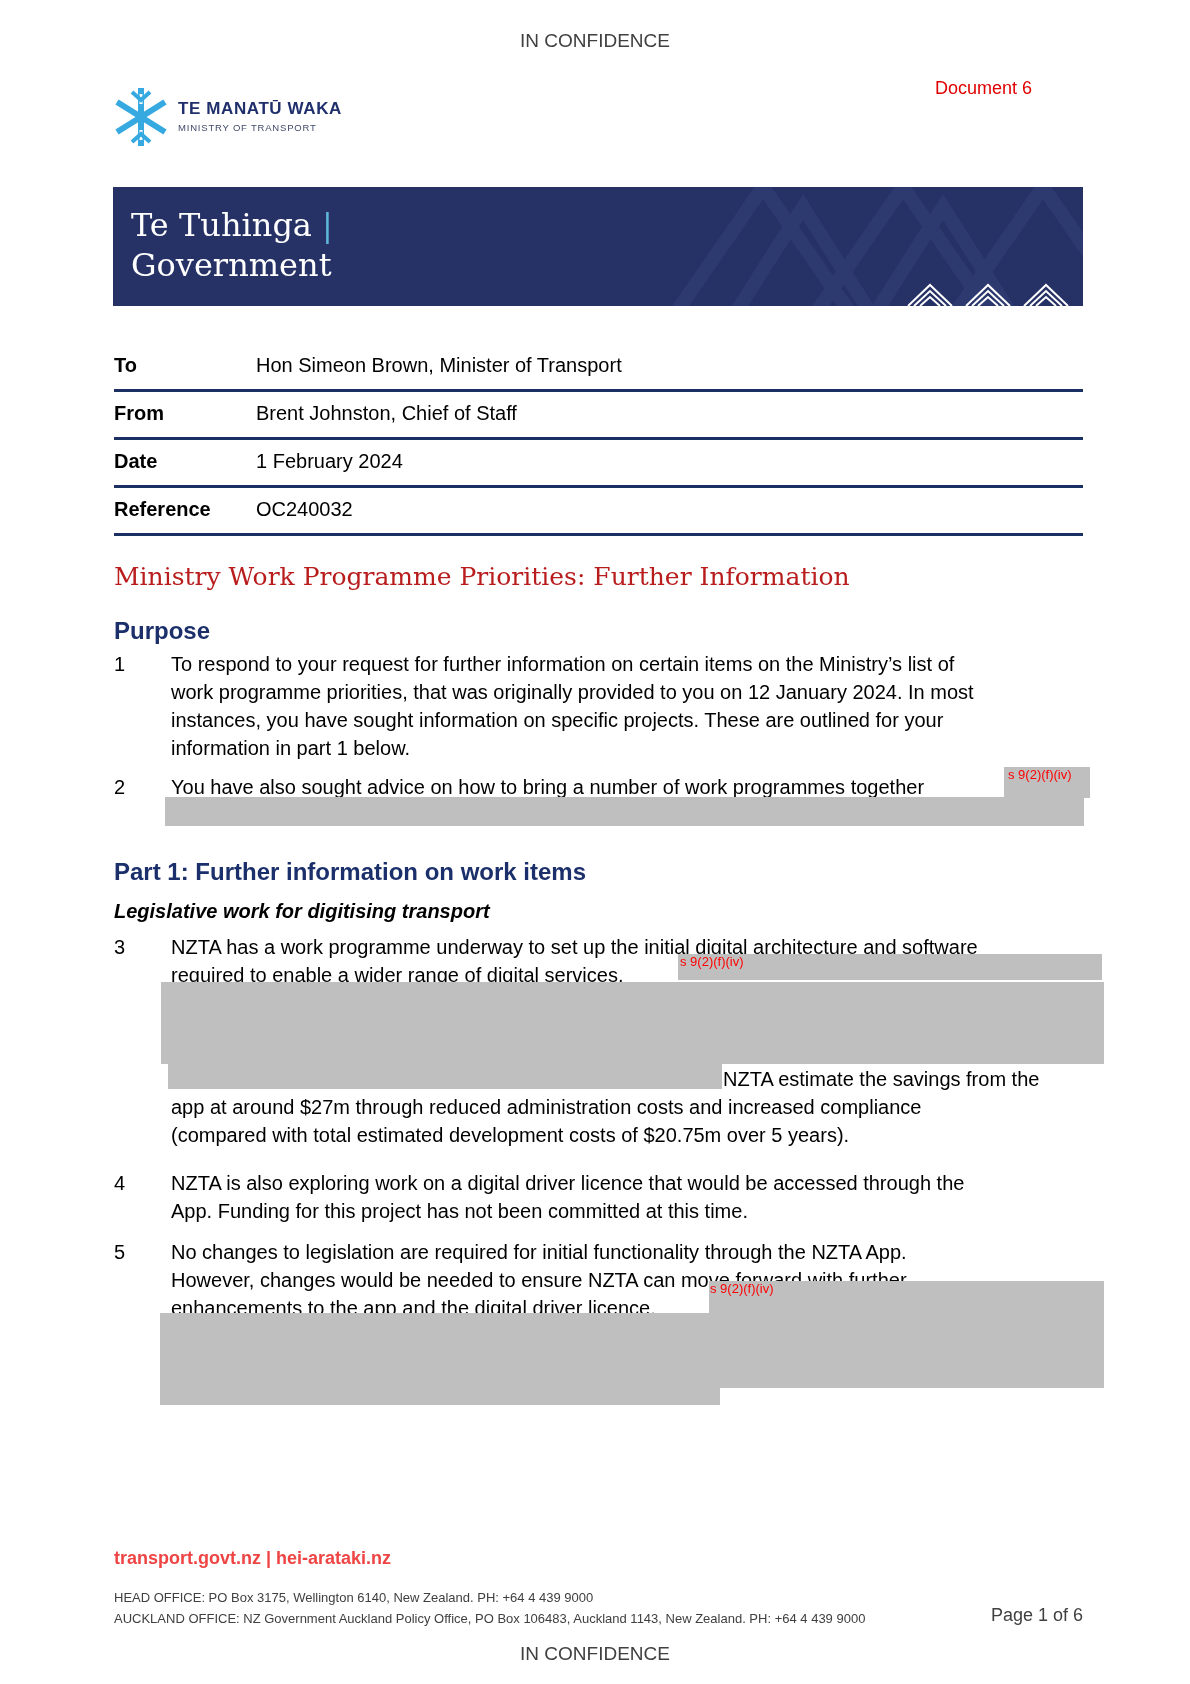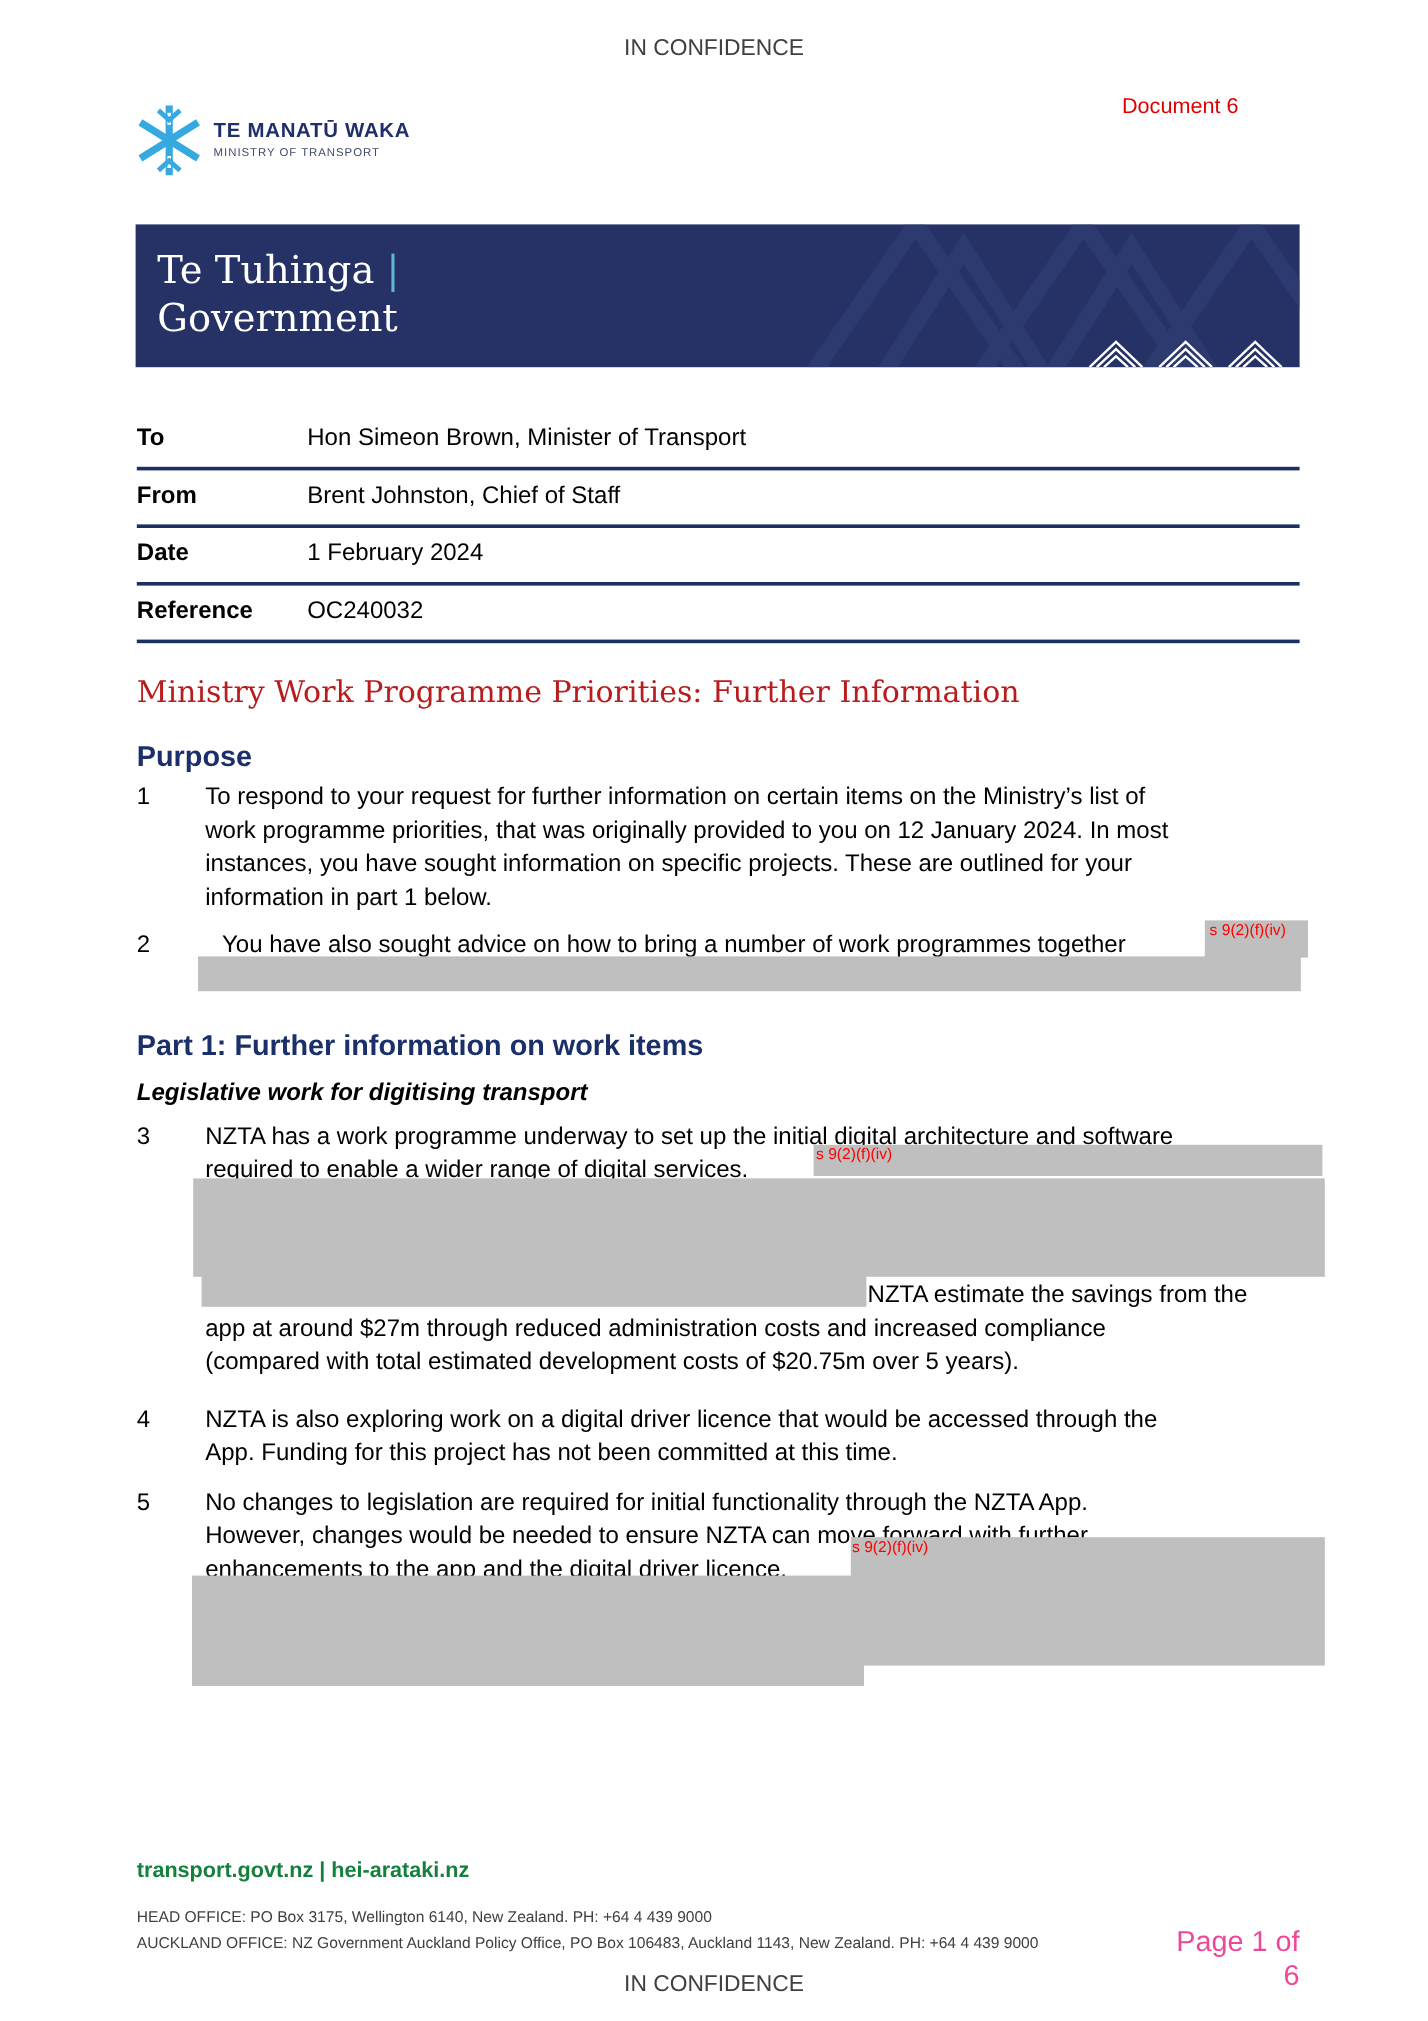--- a/index.html
+++ b/index.html
@@ -32,23 +32,23 @@
   .h-blue { font-size: 24px; font-weight: bold; color: #1b2f6b; }
   .h-ital { font-size: 20px; font-weight: bold; font-style: italic; color: #000; }
 
   .para { left: 114px; width: 975px; font-size: 20px; line-height: 28px; }
   .para .num { position: absolute; left: 0; top: 0; }
   .para .txt { position: absolute; left: 57px; width: 918px; }
 
   .redact { position: absolute; background: #bfbfbf; }
   .redact-code { position: absolute; font-size: 13px; color: #ff0000; white-space: nowrap; line-height: 14px; }
 
-  .foot-link { left: 114px; top: 1548px; font-size: 18px; font-weight: bold; color: #15803d; }
+  .foot-link { left: 114px; top: 1548px; font-size: 18px; font-weight: bold; color: #ef4444; }
   .foot-addr { left: 114px; font-size: 13px; color: #404040; white-space: nowrap; }
-  .page-num { left: 980px; top: 1605px; width: 103px; text-align: right; font-size: 24px; color: #ec4899; }
+  .page-num { left: 980px; top: 1605px; width: 103px; text-align: right; font-size: 18px; color: #404040; }
 </style>
 </head>
 <body>
 
 <div class="abs conf" style="top:30px;">IN CONFIDENCE</div>
 <div class="abs doc-num">Document 6</div>
 
 <div class="abs logo">
   <svg class="logo-mark" viewBox="0 0 58 62">
     <g stroke="#36A9E1" stroke-width="6" stroke-linecap="butt" fill="none">
@@ -123,21 +123,21 @@
 <div class="abs para" style="top:650px; height:112px;">
   <span class="num">1</span>
   <div class="txt" style="top:0;">To respond to your request for further information on certain items on the Ministry’s list of</div>
   <div class="txt" style="top:28px;">work programme priorities, that was originally provided to you on 12 January 2024. In most</div>
   <div class="txt" style="top:56px;">instances, you have sought information on specific projects. These are outlined for your</div>
   <div class="txt" style="top:84px;">information in part 1 below.</div>
 </div>
 
 <div class="abs para" style="top:773px; height:30px;">
   <span class="num">2</span>
-  <div class="txt" style="top:0;margin-left:14px;">You have also sought advice on how to bring a number of work programmes together</div>
+  <div class="txt" style="top:0;">You have also sought advice on how to bring a number of work programmes together</div>
 </div>
 <div class="redact" style="left:1004px; top:767px; width:86px; height:31px;"></div>
 <div class="redact" style="left:165px; top:797px; width:919px; height:29px;"></div>
 <div class="redact-code" style="left:1008px; top:768px;">s 9(2)(f)(iv)</div>
 
 <div class="abs h-blue" style="left:114px; top:858px;">Part 1: Further information on work items</div>
 <div class="abs h-ital" style="left:114px; top:900px;">Legislative work for digitising transport</div>
 
 <div class="abs para" style="top:933px; height:210px;">
   <span class="num">3</span>

